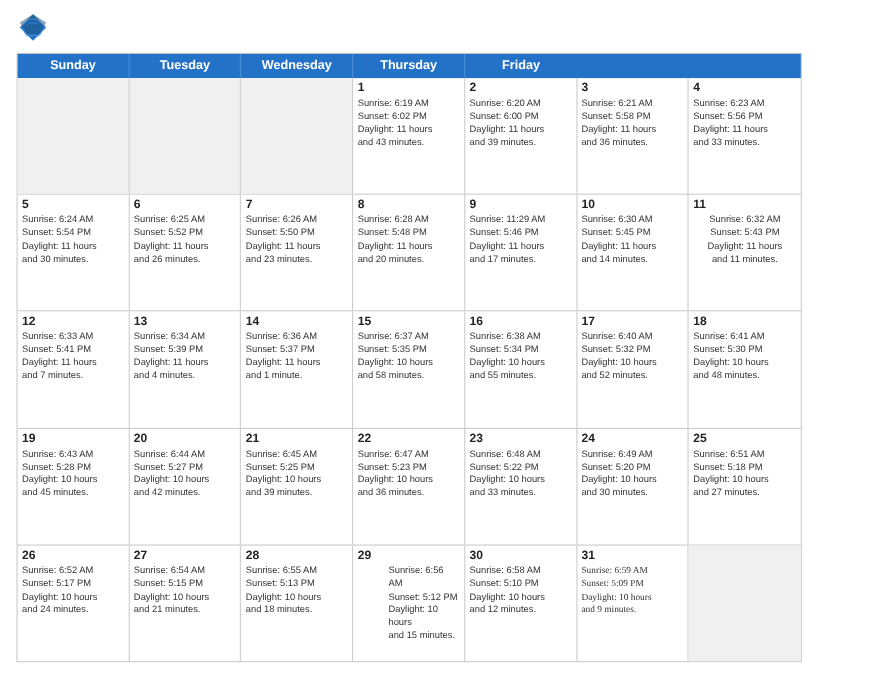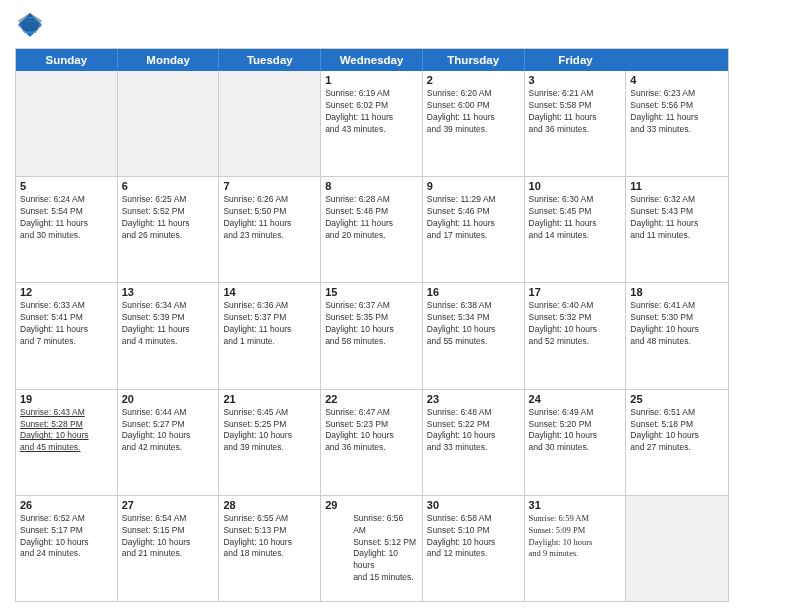--- a/index.html
+++ b/index.html
@@ -127,21 +127,20 @@
     </div>
     <div class="title-block">
       <div class="month-title"></div>
       <div class="location-title"></div>
     </div>
   </div>
 
   <div class="calendar">
     <div class="cal-header-row">
     <div class="cal-header-cell">Sunday</div>
-        <div class="cal-header-cell">Monday</div>
         <div class="cal-header-cell">Tuesday</div>
         <div class="cal-header-cell">Wednesday</div>
         <div class="cal-header-cell">Thursday</div>
         <div class="cal-header-cell">Friday</div>
       </div>
     <div class="cal-body">
     <div class="cal-row">
           <div class="cal-cell shaded"></div>
           <div class="cal-cell shaded"></div>
           <div class="cal-cell shaded"></div>
@@ -212,21 +211,21 @@
           </div>
           <div class="cal-cell">
             <div class="day-num">10</div>
             <div class="cell-text" style="white-space: pre-line;">Sunrise: 6:30 AM
 Sunset: 5:45 PM
 Daylight: 11 hours
 and 14 minutes.</div>
           </div>
           <div class="cal-cell">
             <div class="day-num">11</div>
-            <div class="cell-text" style="white-space: pre-line;">Sunrise: 6:32 AM
+            <div class="cell-text" style="white-space: pre-line; text-align: center;">Sunrise: 6:32 AM
 Sunset: 5:43 PM
 Daylight: 11 hours
 and 11 minutes.</div>
           </div>
         </div>
         <div class="cal-row">
           <div class="cal-cell">
             <div class="day-num">12</div>
             <div class="cell-text" style="white-space: pre-line;">Sunrise: 6:33 AM
 Sunset: 5:41 PM
@@ -272,21 +271,21 @@
             <div class="day-num">18</div>
             <div class="cell-text" style="white-space: pre-line;">Sunrise: 6:41 AM
 Sunset: 5:30 PM
 Daylight: 10 hours
 and 48 minutes.</div>
           </div>
         </div>
         <div class="cal-row">
           <div class="cal-cell">
             <div class="day-num">19</div>
-            <div class="cell-text" style="white-space: pre-line; text-decoration: underline;">Sunrise: 6:43 AM
+            <div class="cell-text" style="white-space: pre-line;">Sunrise: 6:43 AM
 Sunset: 5:28 PM
 Daylight: 10 hours
 and 45 minutes.</div>
           </div>
           <div class="cal-cell">
             <div class="day-num">20</div>
             <div class="cell-text" style="white-space: pre-line;">Sunrise: 6:44 AM
 Sunset: 5:27 PM
 Daylight: 10 hours
 and 42 minutes.</div>

